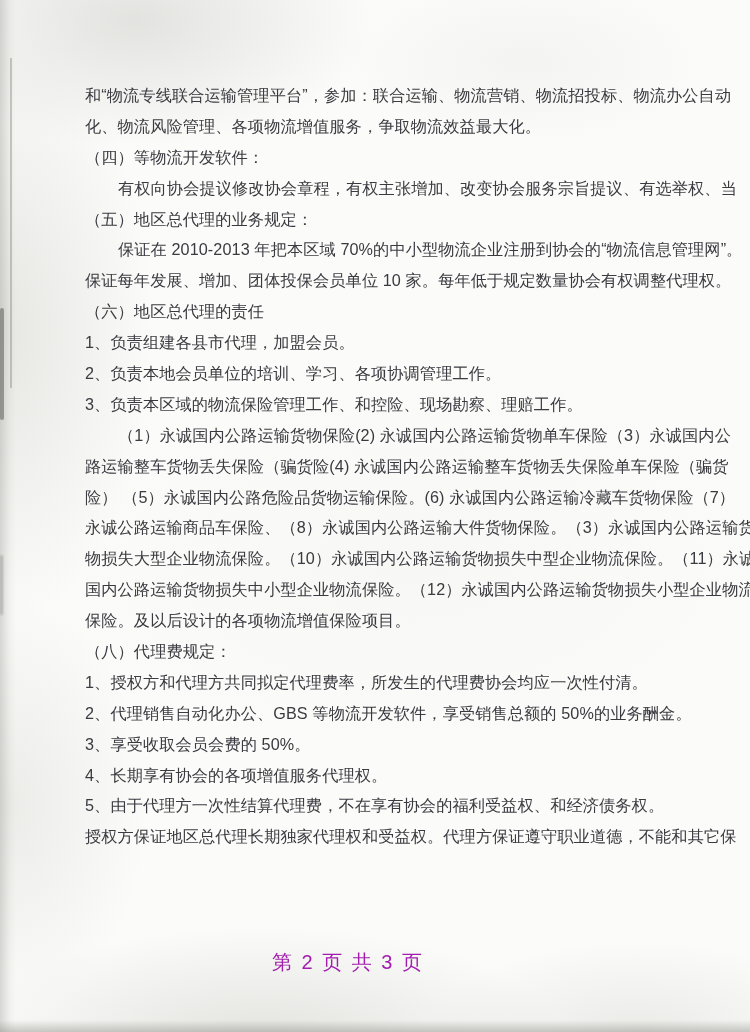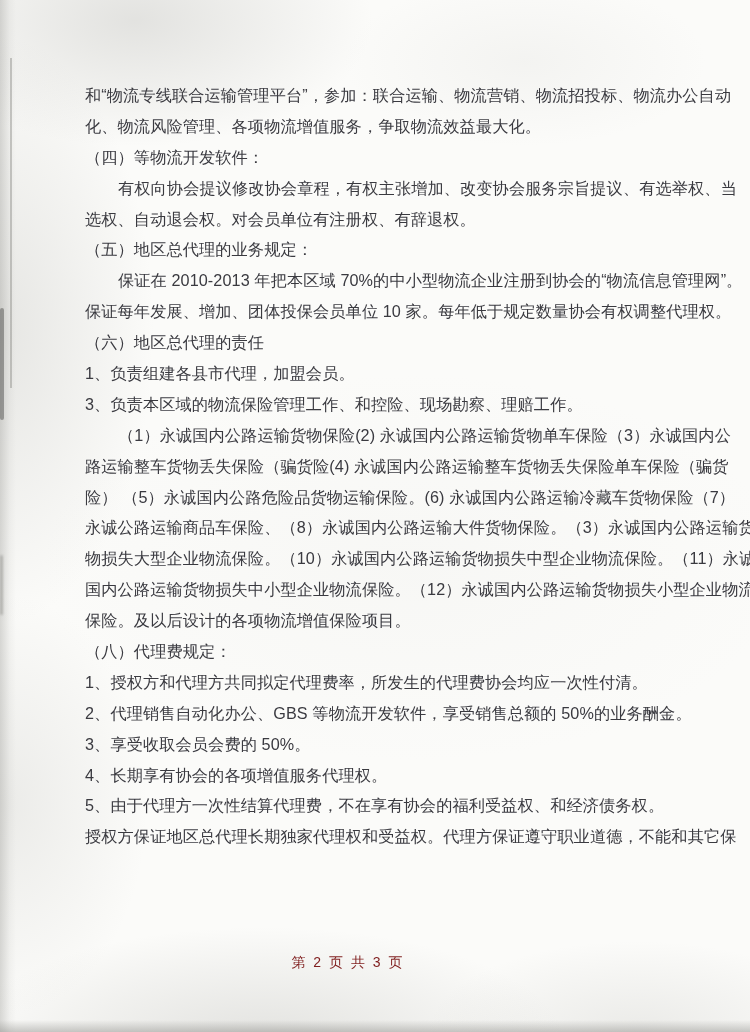--- a/index.html
+++ b/index.html
@@ -87,48 +87,48 @@
   .line.indent {
     padding-left: 33px;
     text-align: right;
   }
   .footer {
     position: absolute;
     left: 0;
     top: 950px;
     width: 696px;
     text-align: center;
-    color: #7f1d1d;
-    font-size: 14px;
+    color: #a21caf;
+    font-size: 20px;
     letter-spacing: 2px;
     line-height: 24px;
   }
 </style>
 </head>
 <body>
 
 <div class="page">
   <div class="scan-texture"></div>
   <div class="edge-left"></div>
   <div class="edge-bottom"></div>
   <div class="crease-line"></div>
   <div class="edge-mark-dark"></div>
   <div class="edge-mark-dark2"></div>
 
   <div class="doc-body">
       <div class="line">和“物流专线联合运输管理平台”，参加：联合运输、物流营销、物流招投标、物流办公自动</div>
       <div class="line">化、物流风险管理、各项物流增值服务，争取物流效益最大化。</div>
       <div class="line">（四）等物流开发软件：</div>
       <div class="line indent">有权向协会提议修改协会章程，有权主张增加、改变协会服务宗旨提议、有选举权、当</div>
-      <div class="line">选权、自动退会权。对会员单位有注册权、有辞退权。</div>
       <div class="line">（五）地区总代理的业务规定：</div>
       <div class="line indent">保证在 2010-2013 年把本区域 70%的中小型物流企业注册到协会的“物流信息管理网”。</div>
       <div class="line">保证每年发展、增加、团体投保会员单位 10 家。每年低于规定数量协会有权调整代理权。</div>
       <div class="line">（六）地区总代理的责任</div>
       <div class="line">1、负责组建各县市代理，加盟会员。</div>
+      <div class="line">2、负责本地会员单位的培训、学习、各项协调管理工作。</div>
       <div class="line">3、负责本区域的物流保险管理工作、和控险、现场勘察、理赔工作。</div>
       <div class="line indent">（1）永诚国内公路运输货物保险(2) 永诚国内公路运输货物单车保险（3）永诚国内公</div>
       <div class="line">路运输整车货物丢失保险（骗货险(4) 永诚国内公路运输整车货物丢失保险单车保险（骗货</div>
       <div class="line">险） （5）永诚国内公路危险品货物运输保险。(6) 永诚国内公路运输冷藏车货物保险（7）</div>
       <div class="line">永诚公路运输商品车保险、（8）永诚国内公路运输大件货物保险。（3）永诚国内公路运输货</div>
       <div class="line">物损失大型企业物流保险。（10）永诚国内公路运输货物损失中型企业物流保险。（11）永诚</div>
       <div class="line">国内公路运输货物损失中小型企业物流保险。（12）永诚国内公路运输货物损失小型企业物流</div>
       <div class="line">保险。及以后设计的各项物流增值保险项目。</div>
       <div class="line">（八）代理费规定：</div>
       <div class="line">1、授权方和代理方共同拟定代理费率，所发生的代理费协会均应一次性付清。</div>

